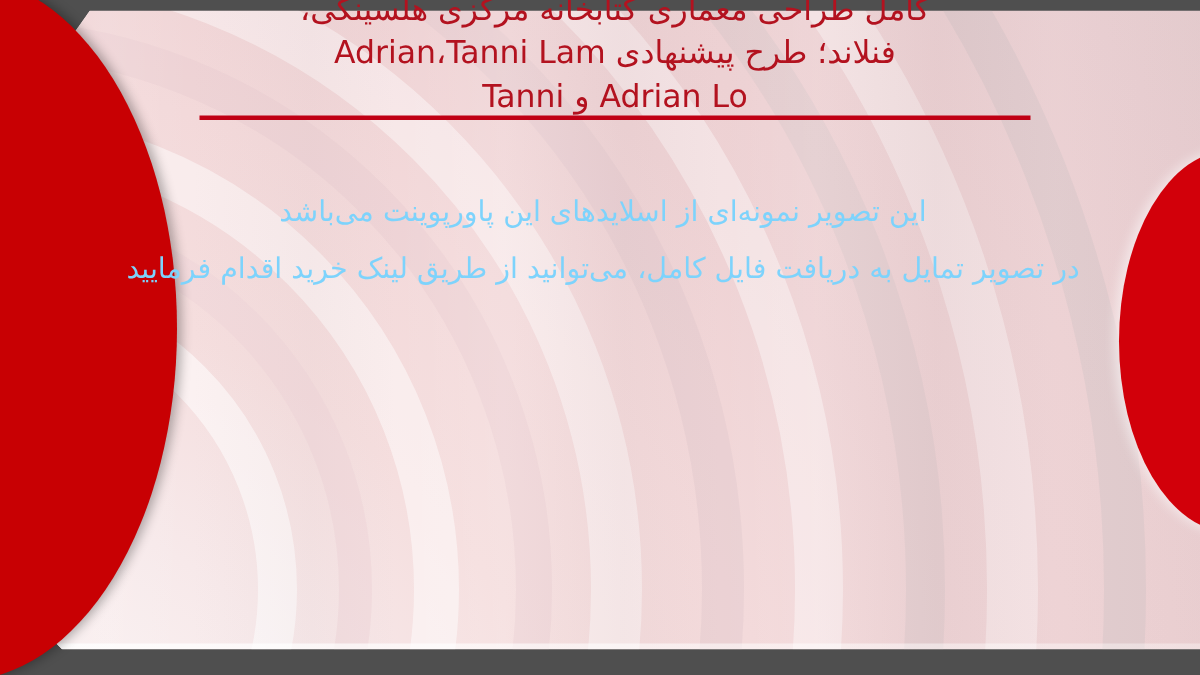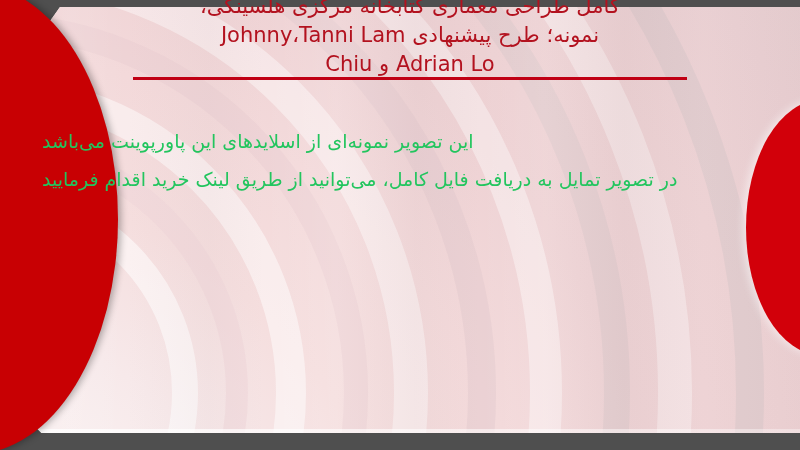--- a/index.html
+++ b/index.html
@@ -153,23 +153,23 @@
     background: #c00014;
     z-index: 7;
   }
 
   
   .body-block {
     position: absolute;
     right: 38px;
     top: 122px;
     width: 720px;
-    text-align: left;
+    text-align: center;
     direction: rtl;
-    color: #22c55e;
+    color: #7dd3fc;
     font-size: 19px;
     line-height: 38px;
     font-weight: 400;
     z-index: 6;
   }
   .body-line { display: block; white-space: nowrap; }
 
   
   .bottom-edge {
     position: absolute;
@@ -205,22 +205,22 @@
 
     <div class="col-shade"></div>
 
     <div class="bottom-edge"></div>
   </div>
 
   <div class="red-left"></div>
   <div class="red-right"></div>
 
   <div class="title-block"><span>کامل طراحی معماری کتابخانه مرکزی هلسینکی،</span>
-<span>نمونه؛ طرح پیشنهادی Johnny،Tanni Lam</span>
-<span>Adrian Lo و Chiu</span></div>
+<span>فنلاند؛ طرح پیشنهادی Adrian،Tanni Lam</span>
+<span>Adrian Lo و Tanni</span></div>
 
   <div class="title-rule"></div>
 
   <div class="body-block">
     <span class="body-line">این تصویر نمونه‌ای از اسلایدهای این پاورپوینت می‌باشد</span>
     <span class="body-line">در تصویر تمایل به دریافت فایل کامل، می‌توانید از طریق لینک خرید اقدام فرمایید</span>
   </div>
 
 </div>
 

